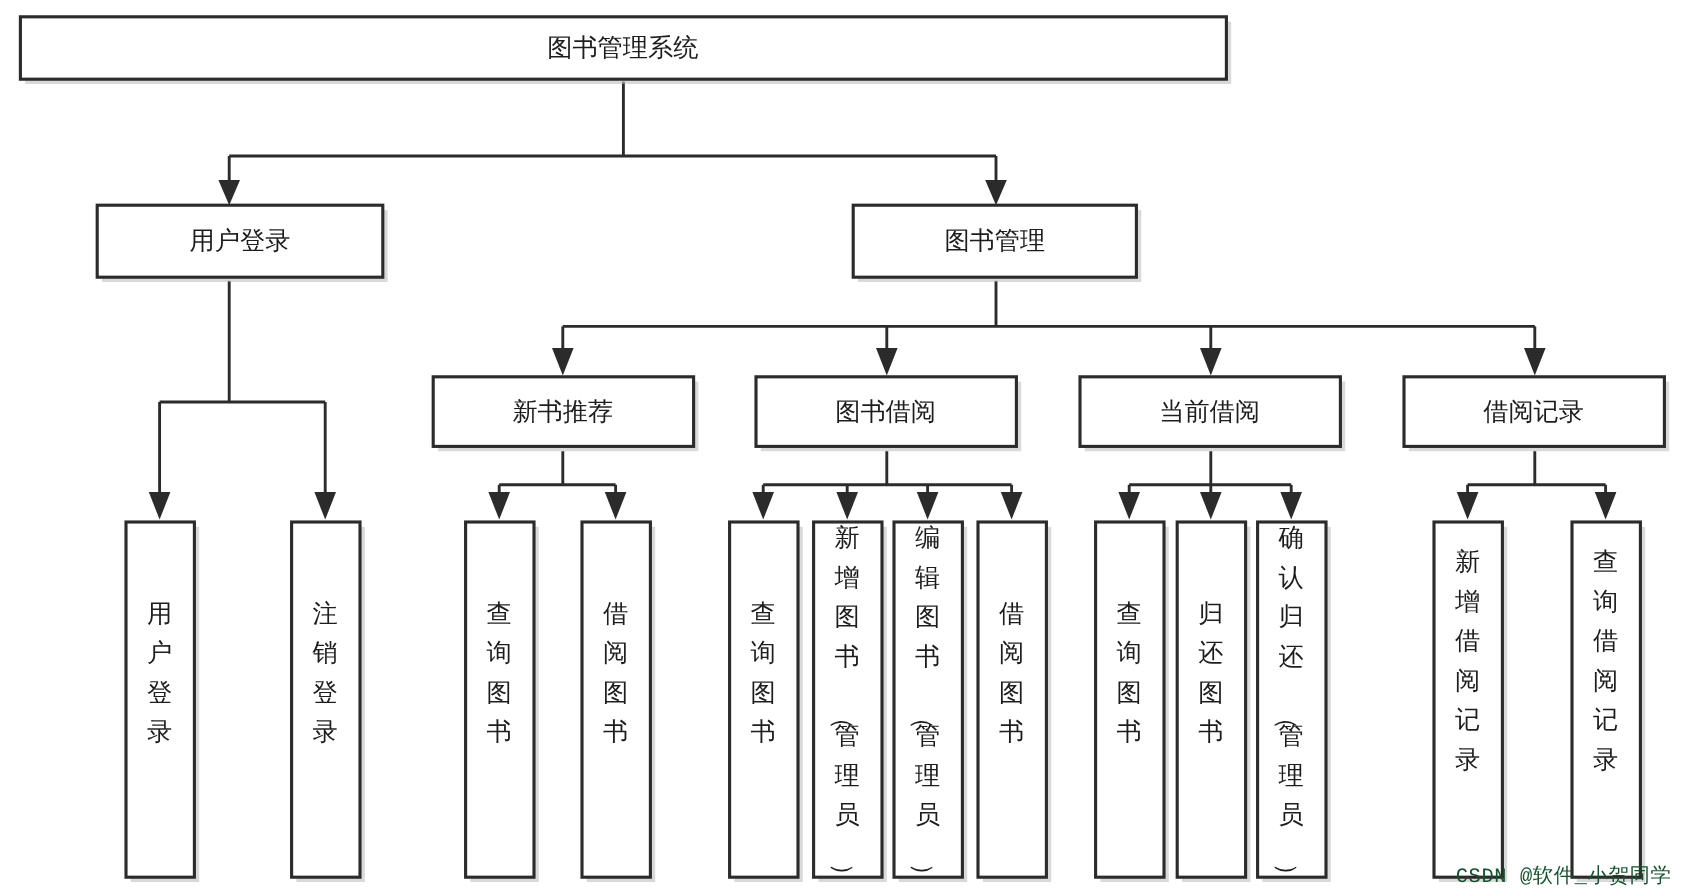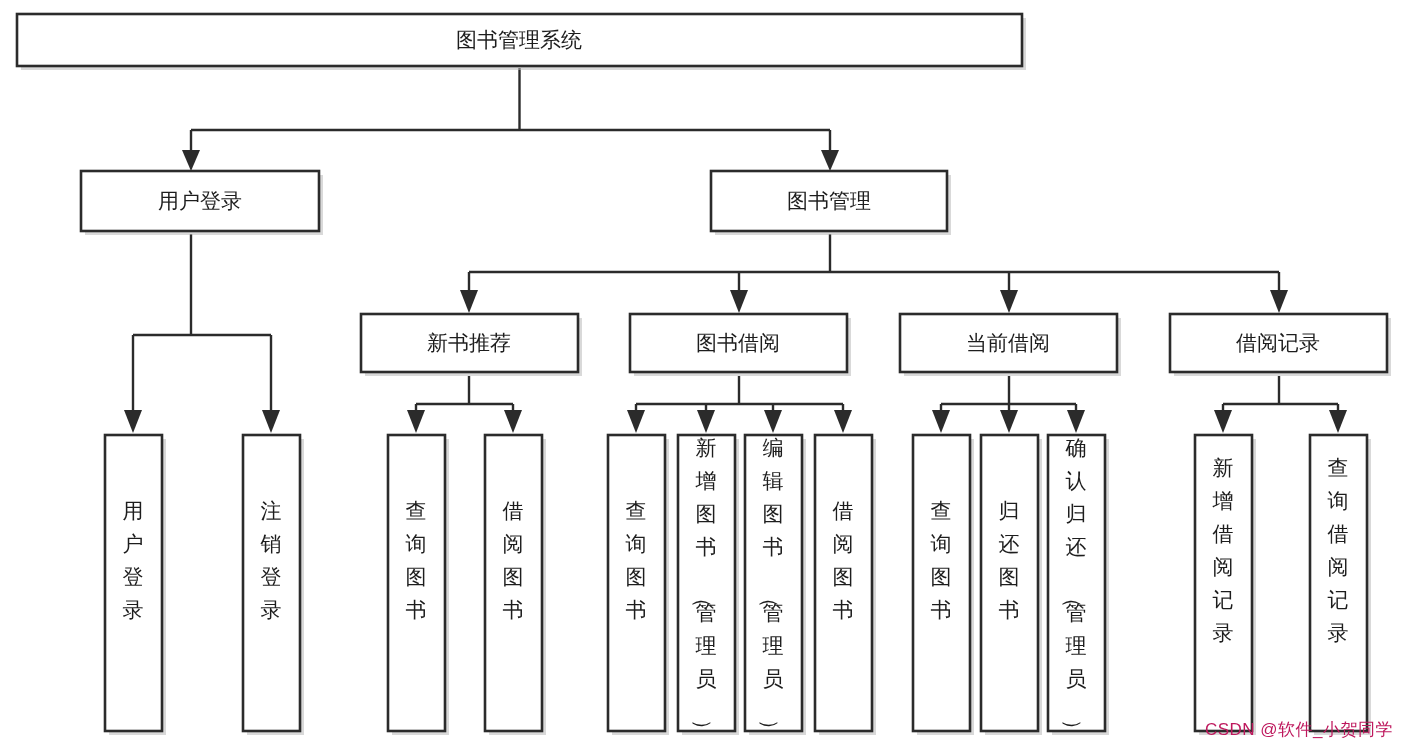--- a/index.html
+++ b/index.html
@@ -56,23 +56,23 @@
   .leaf-label {
     font-family: "DejaVu Sans", "Liberation Sans", sans-serif;
     font-size: 21px;
     fill: #1d1d1d;
     text-anchor: middle;
   }
   .watermark {
     position: absolute;
     right: 12px;
     bottom: 6px;
-    font-family: Liberation Sans, sans-serif;
+    font-family: Liberation Mono, monospace;
     font-size: 17px;
-    color: #be185d;
+    color: #14532d;
     white-space: nowrap;
     letter-spacing: 0.5px;
     user-select: none;
   }
 </style>
 </head>
 <body>
 
 <div id="diagram-root">
 

